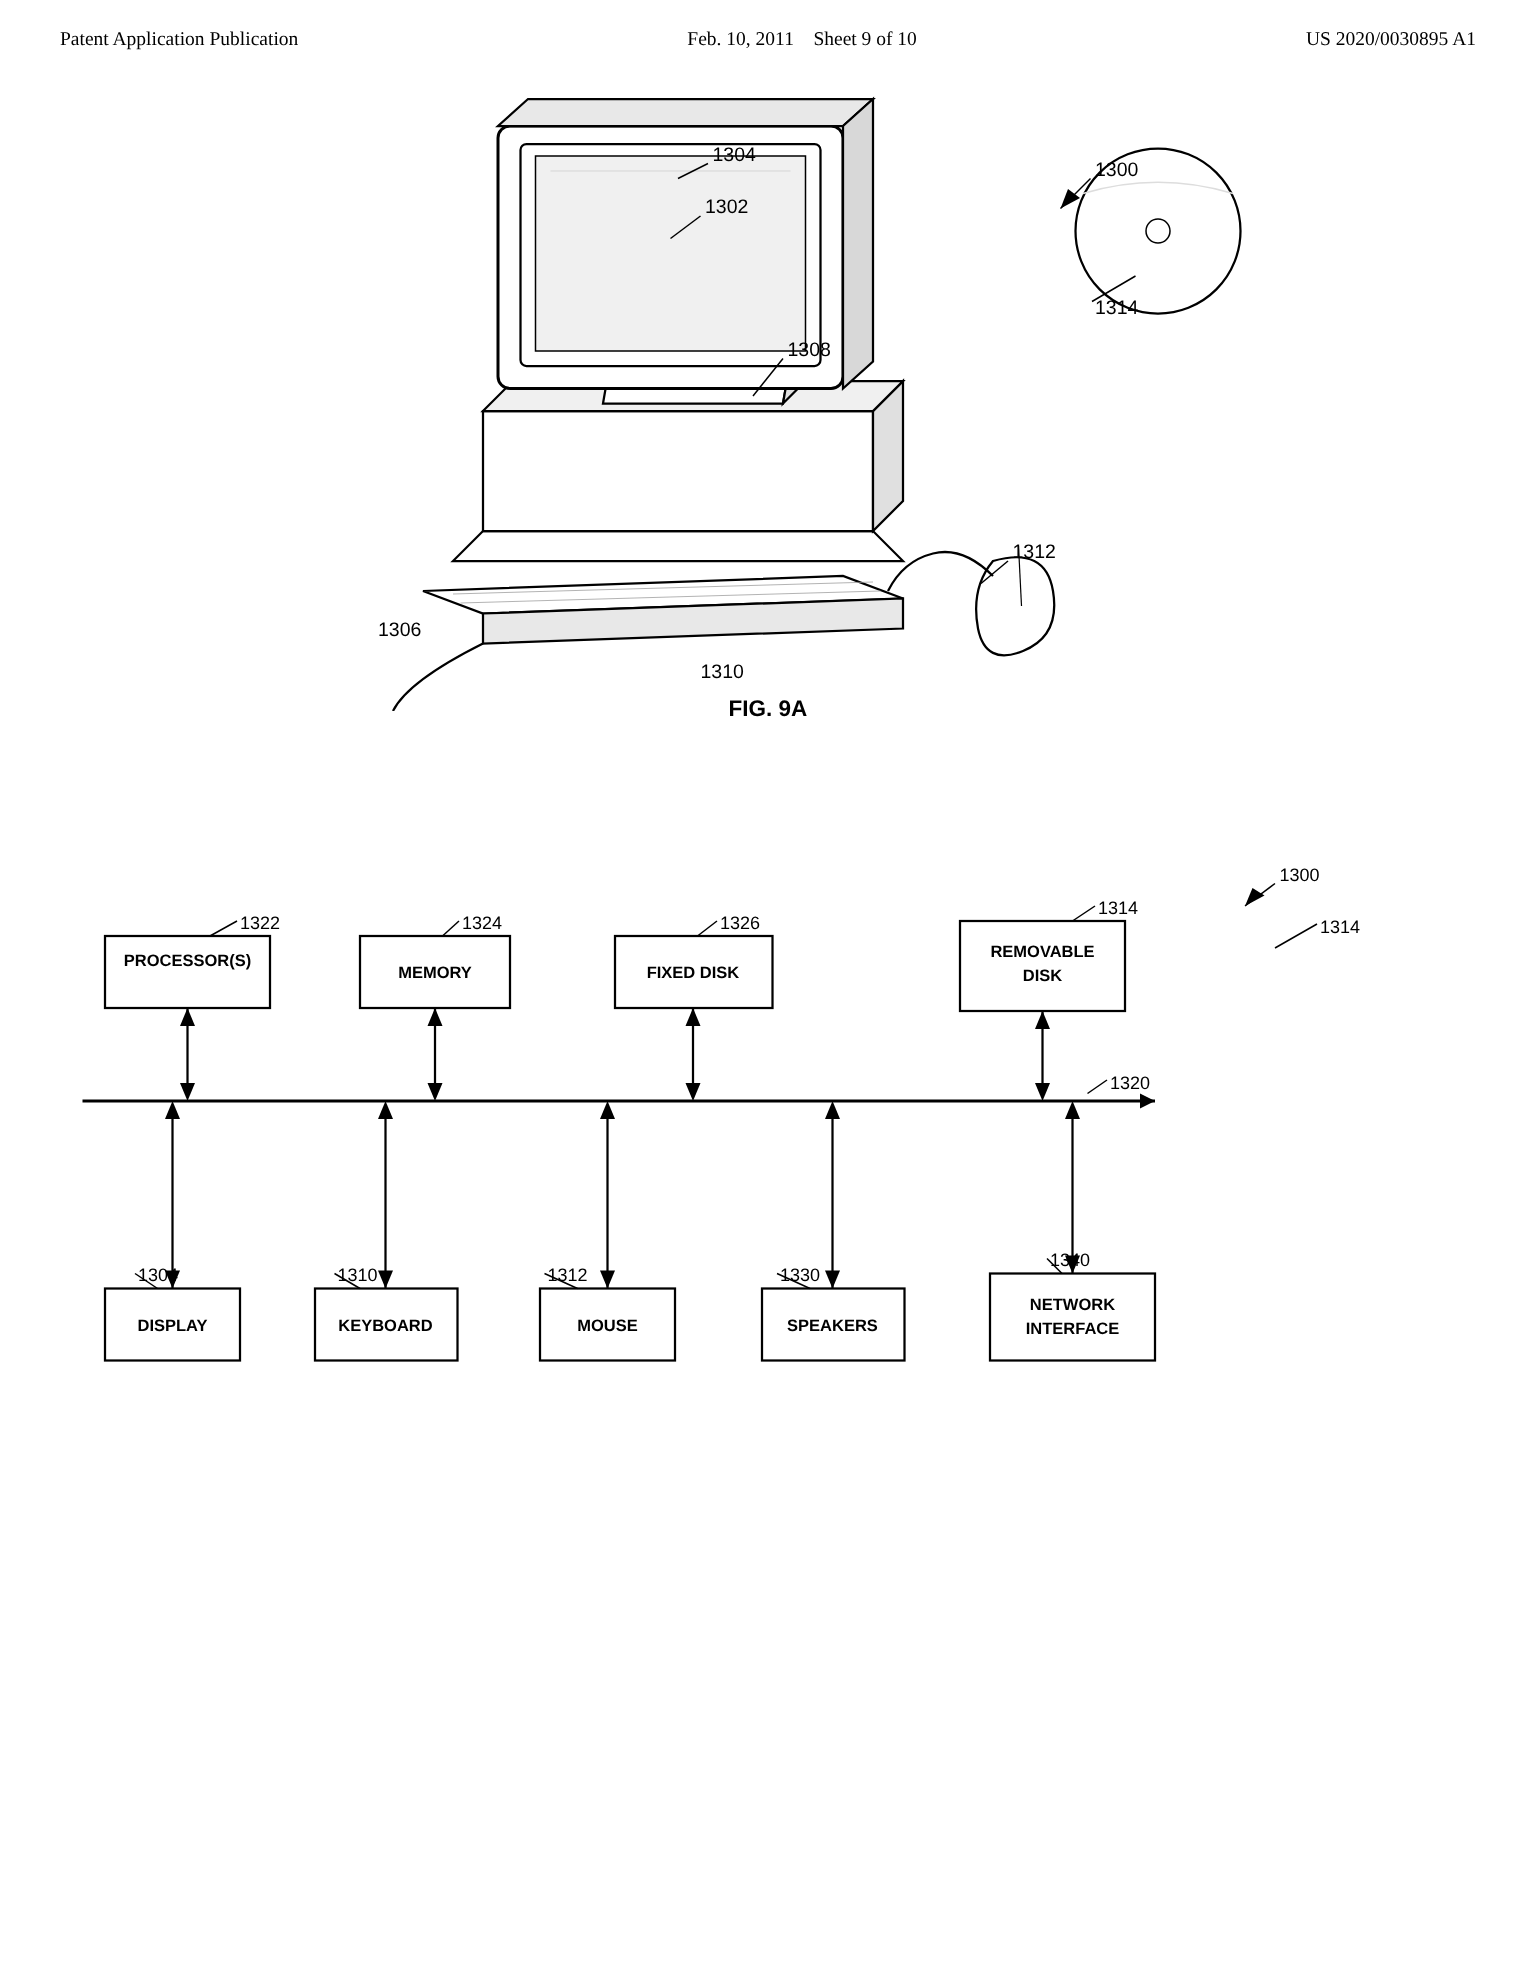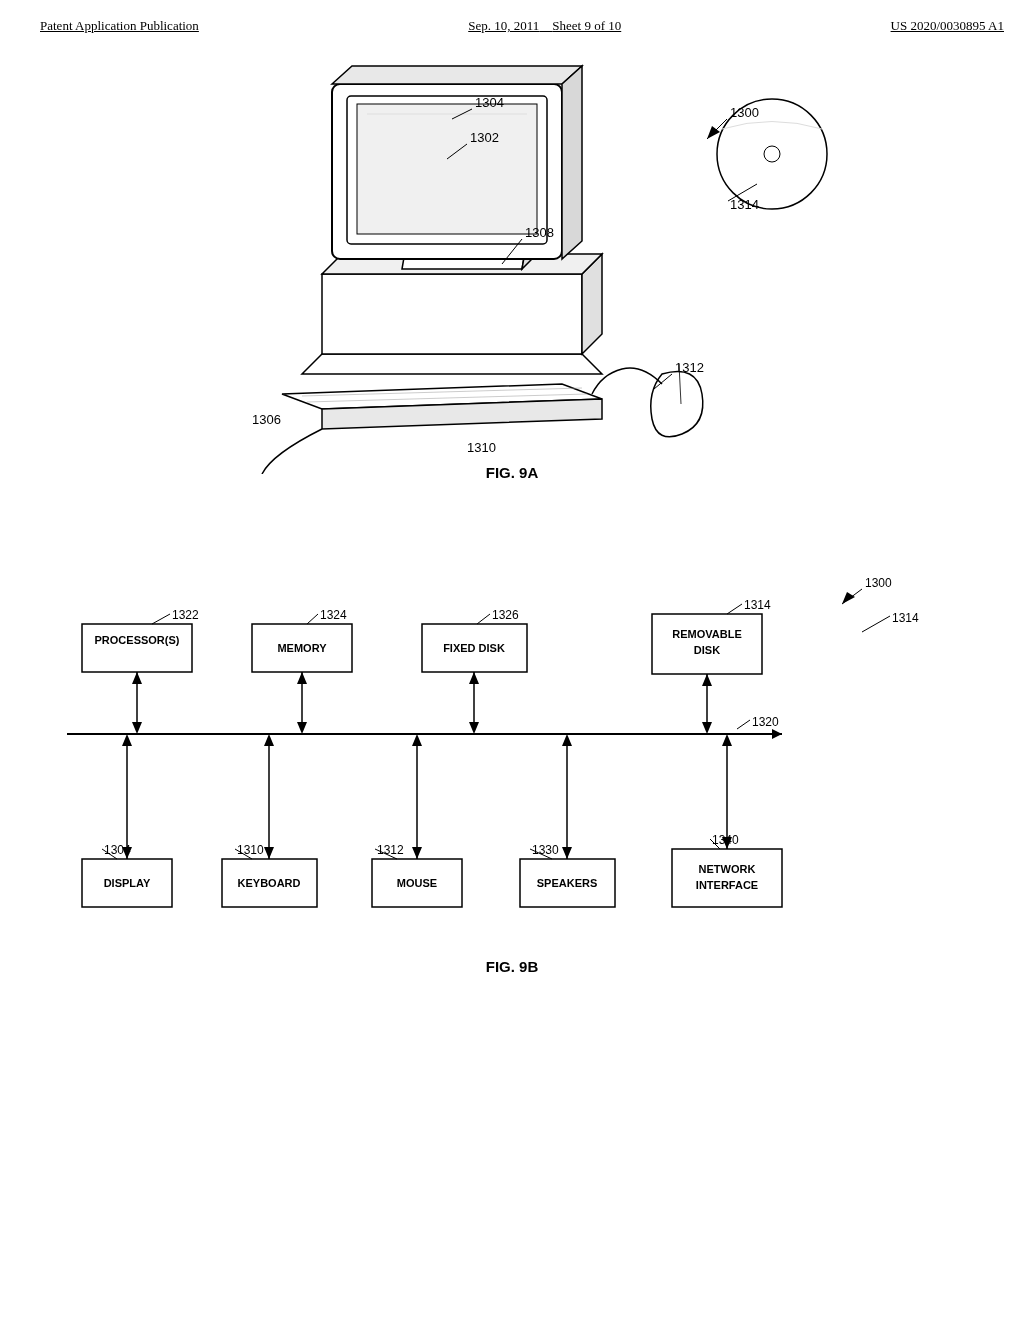--- a/index.html
+++ b/index.html
@@ -10,28 +10,27 @@
       font-family: 'Times New Roman', Times, serif;
       position: relative;
       overflow: hidden;
     }
 
     
     .header {
       display: flex;
       justify-content: space-between;
       align-items: center;
-      padding: 18px 20px 0 40px;
+      padding: 18px 40px 0 40px;
       font-size: 13px;
-      text-decoration: underline;
     }
 
     
     .content {
-      padding: 0 52px;
+      padding: 0 40px;
       position: relative;
     }
 
     
     .fig9a-container {
       position: relative;
       width: 100%;
       height: 480px;
       margin-top: 20px;
     }
@@ -49,21 +48,21 @@
       display: block;
       margin: 0 auto;
     }
   </style>
 </head>
 <body>
 
 <div class="header">
   <span>Patent Application Publication</span>
   <span>
-    <span>Sep. 10, 2011</span>&nbsp;&nbsp;&nbsp;
+    <span>Feb. 10, 2011</span>&nbsp;&nbsp;&nbsp;
     <span>Sheet 9 of 10</span>
   </span>
   <span>US 2020/0030895 A1</span>
 </div>
 
 <div class="content">
 
   <div class="fig9a-container">
     <svg class="computer-svg" width="700" height="420" viewBox="0 0 700 420">
 
@@ -235,18 +234,15 @@
       <polygon points="515,170 510,182 520,182" fill="black"></polygon>
       <polygon points="515,295 510,283 520,283" fill="black"></polygon>
 
       <line x1="675" y1="178" x2="675" y2="285" stroke="black" stroke-width="1.5"></line>
       <polygon points="675,170 670,182 680,182" fill="black"></polygon>
       <polygon points="675,285 670,273 680,273" fill="black"></polygon>
 
     </svg>
 
     
-    <div style="display:flex; justify-content:center; margin-top:-30px;">
-      <span style="font-size:15px; font-weight:bold; font-family:Arial,sans-serif;">FIG. 9B</span>
-    </div>
   </div>
 
 </div>
 
 </body></html>

